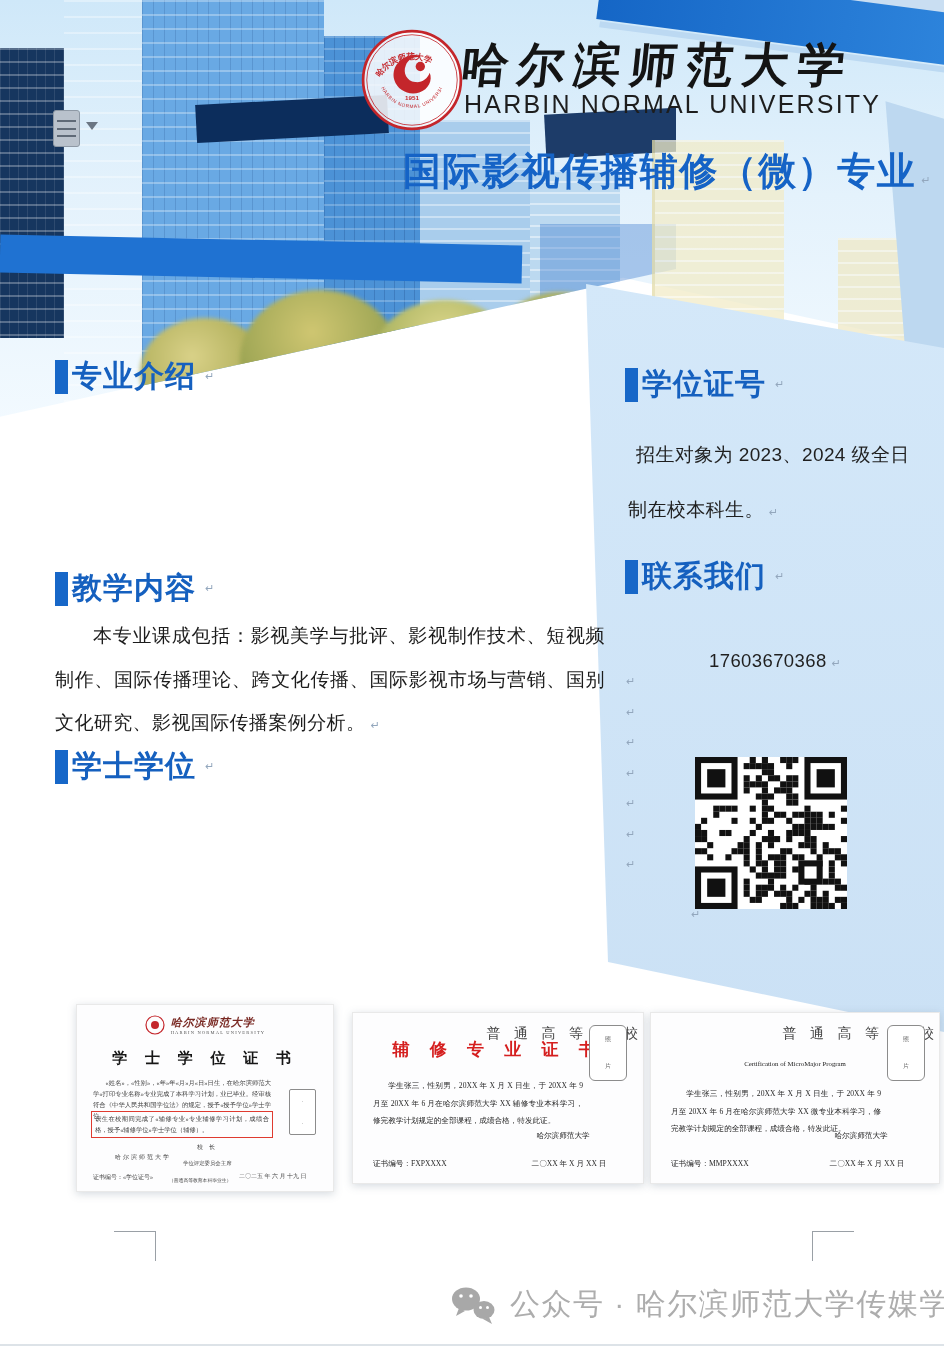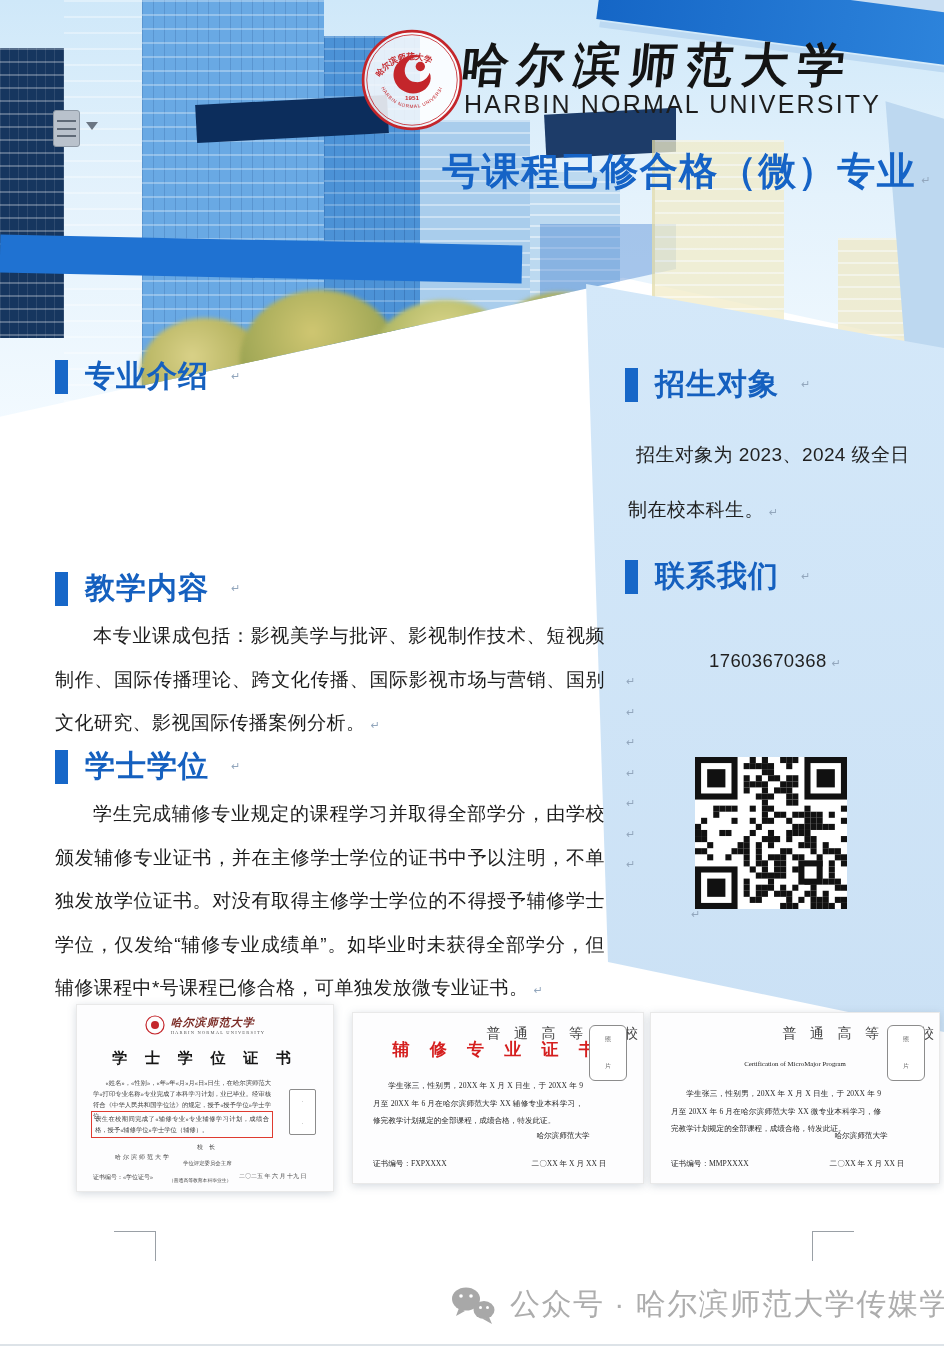--- a/index.html
+++ b/index.html
@@ -60,21 +60,21 @@
          font-family:"Liberation Serif",serif;transform:skewX(-6deg);white-space:nowrap;}
   #uniEn{left:464px;top:90px;font-size:25px;color:#1d1d1d;letter-spacing:2.2px;font-weight:500;white-space:nowrap;}
 
   
   #prog{left:372px;top:146px;width:560px;text-align:right;font-size:38px;font-weight:700;
         color:#1563c6;letter-spacing:1.5px;white-space:nowrap;}
   #broch{left:535px;top:190px;width:400px;text-align:right;font-size:74px;font-weight:800;
          color:#1b5ec0;letter-spacing:5px;white-space:nowrap;}
 
   
-  .h{position:absolute;display:flex;align-items:center;gap:17px;}
+  .h{position:absolute;display:flex;align-items:center;gap:4px;}
   .h .bar{width:13px;height:34px;background:#1767c8;flex:none;}
   .h .t{font-size:30px;font-weight:700;color:#1560bf;letter-spacing:1px;white-space:nowrap;}
   .rm{font-size:11px;color:#93a7bd;margin-left:5px;font-weight:400;}
   .para{position:absolute;width:550px;font-size:19px;line-height:43.5px;color:#1c1c1c;
         letter-spacing:.4px;text-indent:2em;text-align:justify;}
 
   
   #panel{left:578px;top:278px;width:366px;height:760px;background:linear-gradient(180deg,#d4e8f9,#cbe1f5);
          clip-path:polygon(2.2% .8%,100% 9.2%,100% 99.2%,8.2% 90%);}
   .rline{position:absolute;font-size:18.5px;color:#1f1f1f;letter-spacing:.4px;white-space:nowrap;}
@@ -177,21 +177,21 @@
       <text font-size="4.6" fill="#c4262b" letter-spacing="0.6"><textPath href="#arcBot" startOffset="2%">HARBIN NORMAL UNIVERSITY</textPath></text>
       <path d="M50 26 c-13 3 -20 13 -17 24 c3 10 14 15 24 12 c9 -3 13 -12 10 -19 c-2 6 -8 10 -14 9 c-8 -1 -12 -9 -9 -16 c2 -6 8 -9 14 -8 c-2 -2 -5 -3 -8 -2 z" fill="#c4262b"></path>
       <circle cx="58" cy="37" r="4.5" fill="#c4262b"></circle>
       <text x="50" y="69" font-size="6" fill="#c4262b" text-anchor="middle" font-weight="bold">1951</text>
     </svg>
   </div>
 
   <div class="abs" id="uniCn">哈尔滨师范大学</div>
   <div class="abs" id="uniEn">HARBIN NORMAL UNIVERSITY</div>
 
-  <div class="abs" id="prog"><span>号课程已修合格（微）专业</span><span class="rm">↵</span></div>
+  <div class="abs" id="prog"><span>国际影视传播辅修（微）专业</span><span class="rm">↵</span></div>
 
   <div class="abs" id="panel"></div>
 
   <div class="h" style="left:55px;top:356px;">
     <span class="bar"></span>
     <span class="t">专业介绍</span>
     <span class="rm">↵</span>
   </div>
 
   <div class="h" style="left:55px;top:568px;justify-content:flex-end;">
@@ -201,27 +201,24 @@
   </div>
   <div class="para" style="left:55px;top:614px;">
     <span>本专业课成包括：影视美学与批评、影视制作技术、短视频制作、国际传播理论、跨文化传播、国际影视市场与营销、国别文化研究、影视国际传播案例分析。</span><span class="rm">↵</span>
   </div>
 
   <div class="h" style="left:55px;top:746px;">
     <span class="bar"></span>
     <span class="t">学士学位</span>
     <span class="rm">↵</span>
   </div>
-  <div class="para" style="left:55px;top:792px;">
-    <span>学生完成辅修专业规定的课程学习并取得全部学分，由学校颁发辅修专业证书，并在主修学士学位的证书中予以注明，不单独发放学位证书。对没有取得主修学士学位的不得授予辅修学士学位，仅发给“辅修专业成绩单”。如毕业时未获得全部学分，但辅修课程中*号课程已修合格，可单独发放微专业证书。</span><span class="rm">↵</span>
-  </div>
 
   <div class="h" style="left:625px;top:364px;">
     <span class="bar"></span>
-    <span class="t">招生对象</span>
+    <span class="t">学位证号</span>
     <span class="rm">↵</span>
   </div>
   <div class="rline" style="left:636px;top:442px;font-size:19px;">招生对象为 2023、2024 级全日</div>
   <div class="rline" style="left:628px;top:497px;font-size:19px;">
     <span>制在校本科生。</span><span class="rm">↵</span>
   </div>
 
   <div class="h" style="left:625px;top:556px;">
     <span class="bar"></span>
     <span class="t">联系我们</span>

